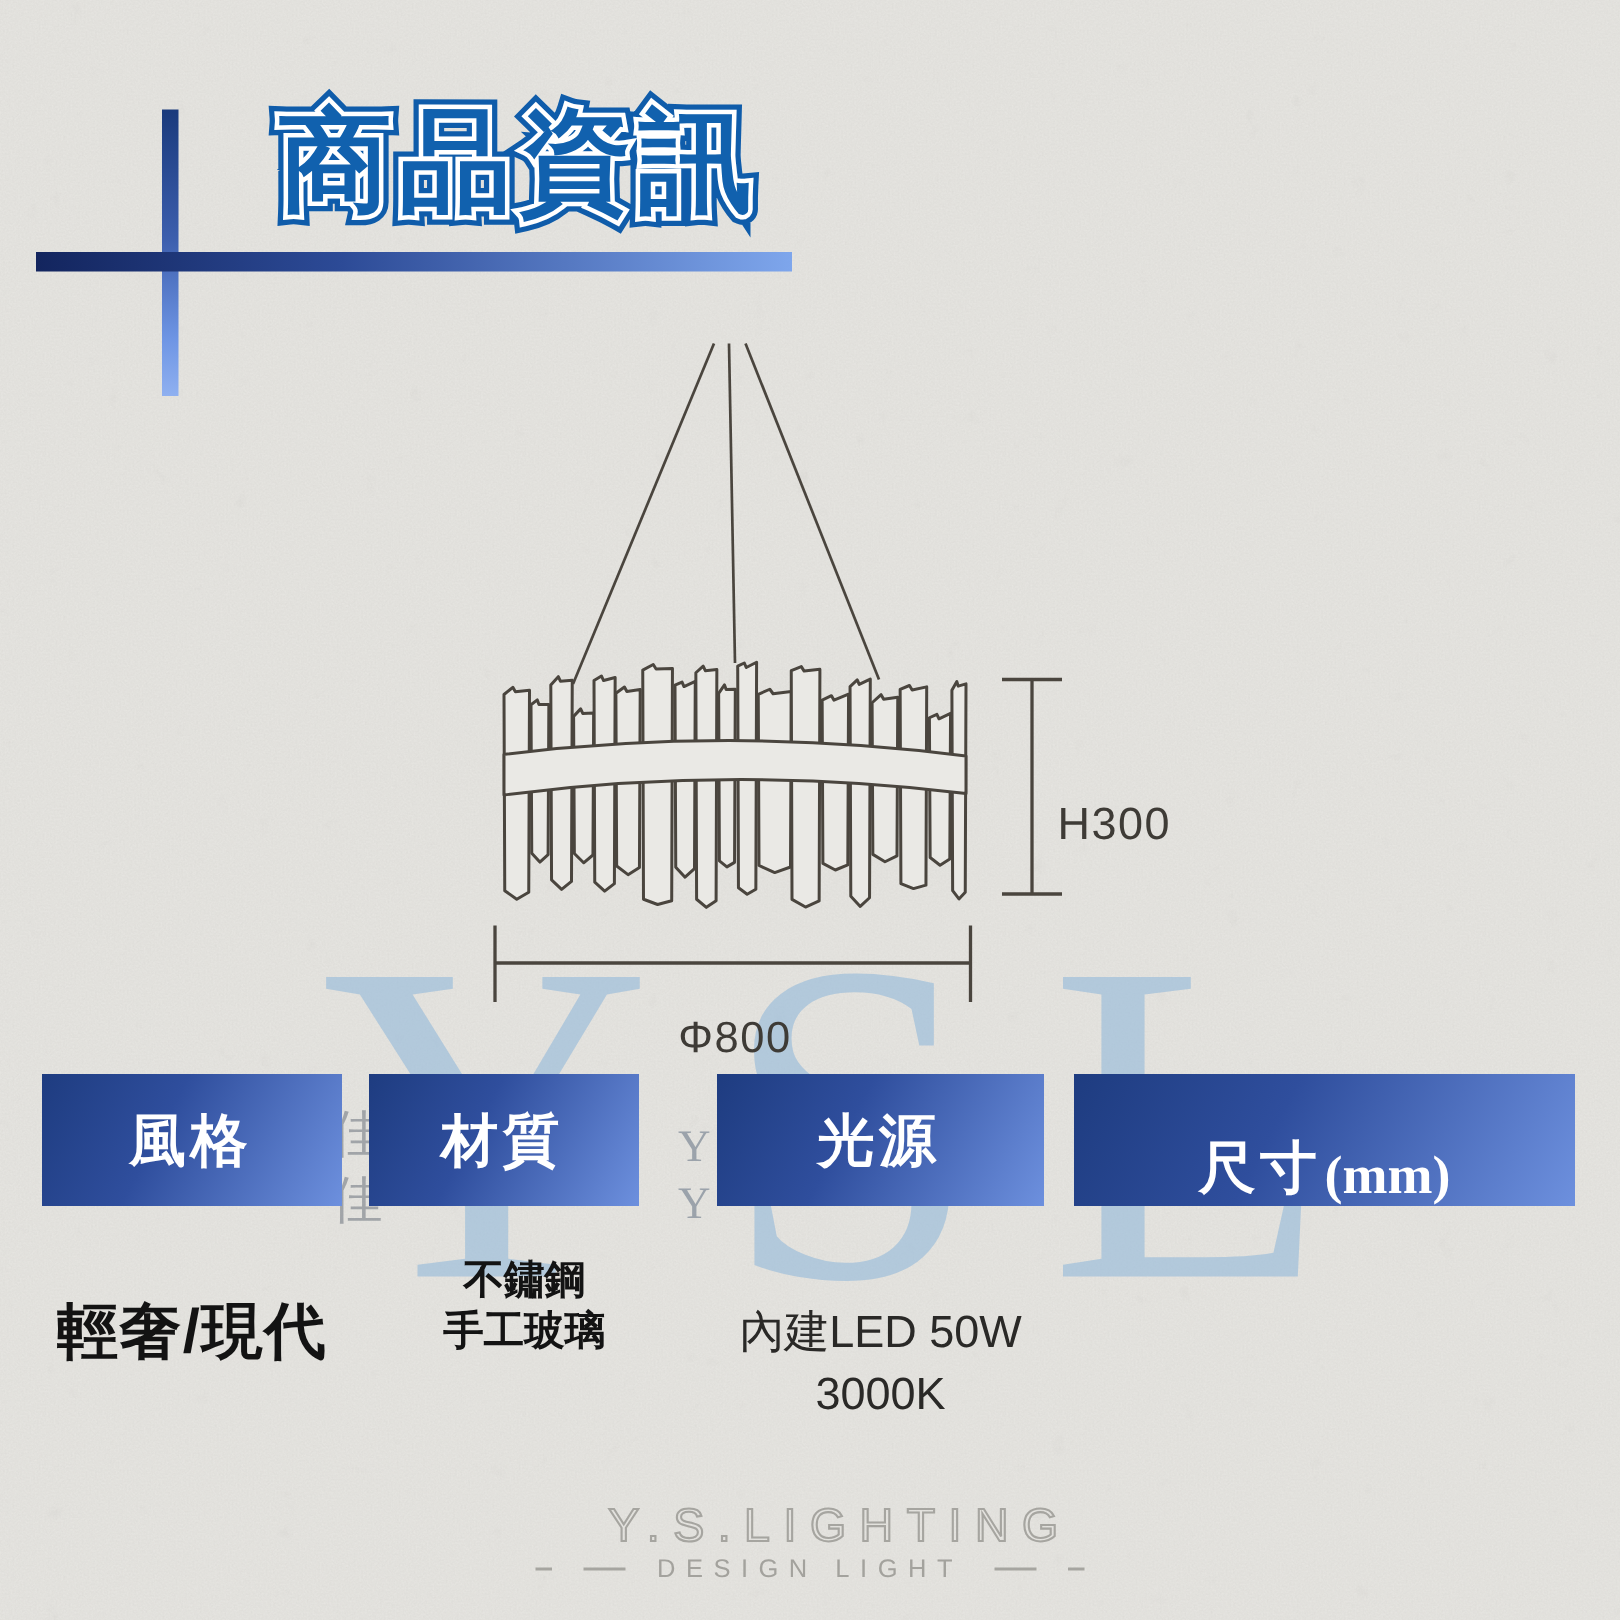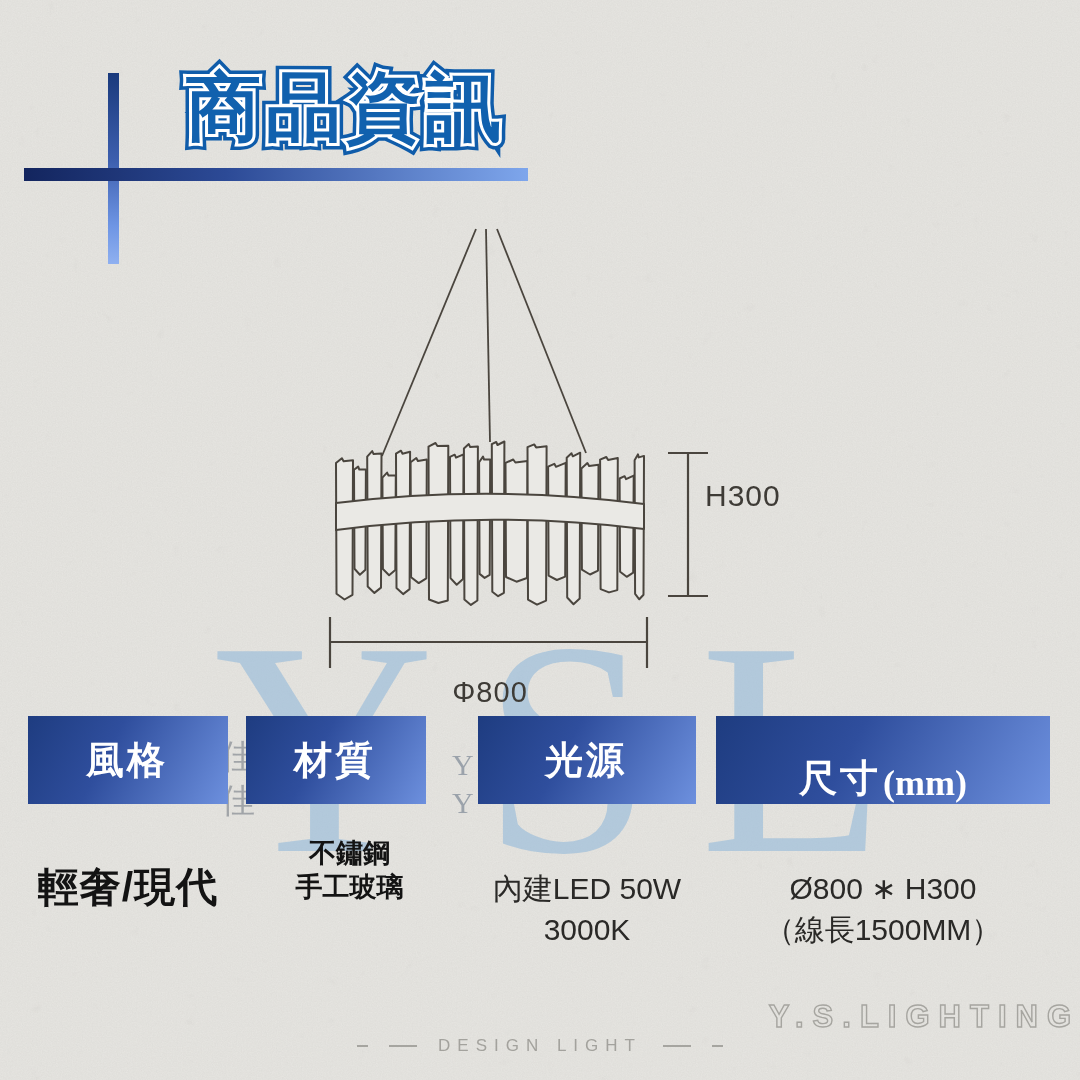--- a/index.html
+++ b/index.html
@@ -30,21 +30,21 @@
   
   .title-wrap{position:absolute;left:186px;top:64px;z-index:4;}
   .title-layer{font-size:75px;font-weight:900;letter-spacing:5px;white-space:nowrap;line-height:1.15;}
   .tl1{position:absolute;left:0;top:0;z-index:1;-webkit-text-stroke:13px #0f5caa;color:#0f5caa;}
   .tl2{position:absolute;left:0;top:0;z-index:2;-webkit-text-stroke:6px #ffffff;color:#ffffff;}
   .tl3{position:relative;z-index:3;color:#1161ae;}
 
   
   .diagram{position:absolute;left:0;top:0;width:1080px;height:1080px;z-index:2;pointer-events:none;}
   .dim-label{position:absolute;z-index:2;color:#3e3b36;font-size:30px;letter-spacing:1px;}
-  .dim-h{left:705px;top:479px;}
+  .dim-h{left:705px;top:533px;}
   .dim-d{left:429px;top:676px;width:122px;text-align:center;font-size:29px;}
 
   
   .spec-head{position:absolute;top:716px;height:88px;z-index:3;display:flex;align-items:center;justify-content:center;
              background:linear-gradient(118deg,#1e3c80 0%,#2f4e9d 40%,#6d90de 100%);
              color:#fff;font-size:38px;font-weight:700;letter-spacing:3px;white-space:nowrap;}
   .sh1{left:28px;width:200px;}
   .sh2{left:246px;width:180px;}
   .sh3{left:478px;width:218px;}
   .sh4{left:716px;width:334px;align-items:flex-end;}
@@ -52,22 +52,22 @@
 
   .spec-val{position:absolute;z-index:3;text-align:center;}
   .sv-bold{font-weight:900;color:#131313;}
   .sv-light{font-weight:400;color:#2a2927;font-size:30px;line-height:1.38;}
   .sv1{left:18px;width:220px;top:860px;font-size:41px;letter-spacing:1px;}
   .sv2{left:248px;width:203px;top:836px;font-size:27px;line-height:1.26;}
   .sv3{left:468px;width:238px;top:868px;}
   .sv4{left:706px;width:354px;top:868px;}
 
   
-  .brand{position:absolute;left:0;right:0;top:999px;z-index:2;text-align:right;
-         font-size:31px;font-weight:700;letter-spacing:9px;
+  .brand{position:absolute;left:0;right:0;top:999px;z-index:2;text-align:center;
+         font-size:31px;font-weight:400;letter-spacing:9px;
          color:transparent;padding-left:40px;-webkit-text-stroke:1.4px #a6a5a0;}
   .tagline-row{position:absolute;left:0;right:0;top:1036px;z-index:2;
                display:flex;align-items:center;justify-content:center;gap:21px;}
   .dash{height:2px;background:#a6a5a0;}
   .dash-s{width:11px;}
   .dash-l{width:28px;}
   .tagline{font-size:17px;letter-spacing:7px;color:#a3a29d;white-space:nowrap;}
 </style>
 </head>
 <body>
@@ -165,24 +165,20 @@
     <div>輕奢/現代</div>
   </div>
   <div class="spec-val sv-bold sv2">
     <div>不鏽鋼</div>
     <div>手工玻璃</div>
   </div>
   <div class="spec-val sv-light sv3">
     <div>內建LED 50W</div>
     <div>3000K</div>
   </div>
-  <div class="spec-val sv-light sv4">
-    <div>Ø800 ∗ H300</div>
-    <div>（線長1500MM）</div>
-  </div>
 
   <div class="brand">Y.S.LIGHTING</div>
   <div class="tagline-row">
     <div class="dash dash-s"></div>
     <div class="dash dash-l"></div>
     <div class="tagline">DESIGN LIGHT</div>
     <div class="dash dash-l"></div>
     <div class="dash dash-s"></div>
   </div>
 

